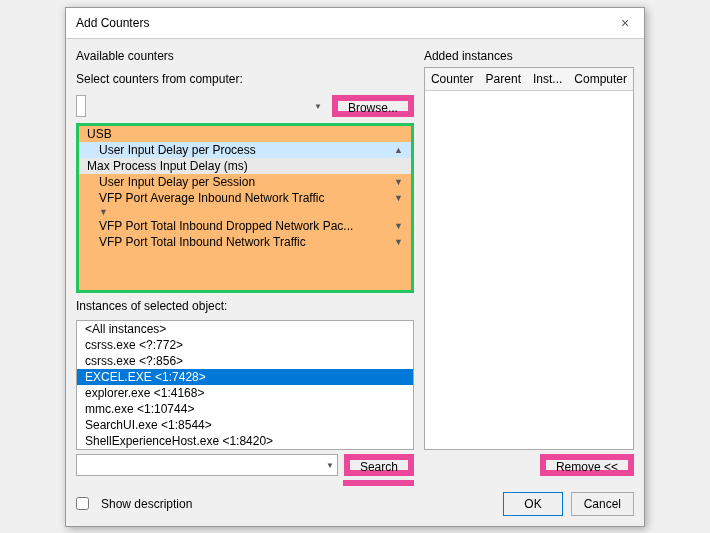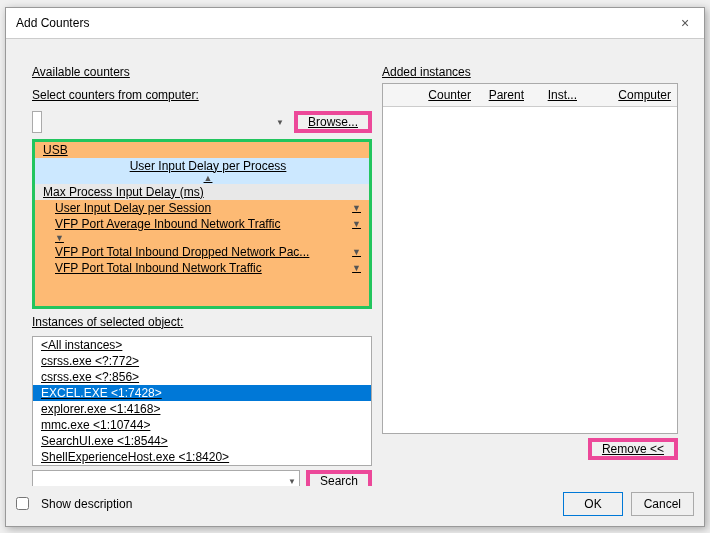--- a/index.html
+++ b/index.html
@@ -8,21 +8,21 @@
       font-size: 12px;
       background: #f0f0f0;
       display: flex;
       align-items: center;
       justify-content: center;
       width: 710px;
       height: 533px;
       overflow: hidden;
     }
     .dialog {
-      width: 700px;
+      width: 580px;
       height: 520px;
       background: #f0f0f0;
       border: 1px solid #999;
       box-shadow: 2px 2px 8px rgba(0,0,0,0.3);
       display: flex;
       flex-direction: column;
     }
     .title-bar {
       background: #fff;
       padding: 6px 10px;
@@ -45,24 +45,23 @@
       font-size: 14px;
       color: #555;
       display: flex;
       align-items: center;
       justify-content: center;
       padding: 0;
     }
     .dialog-body {
       display: flex;
       flex: 1;
-      padding: 26px;
+      padding: 10px;
       gap: 10px;
       overflow: hidden;
-      text-decoration: underline;
     }
     .left-panel {
       display: flex;
       flex-direction: column;
       width: 340px;
       gap: 6px;
     }
     .right-panel {
       flex: 1;
       display: flex;
@@ -99,21 +98,21 @@
       top: 50%;
       transform: translateY(-50%);
       font-size: 8px;
       pointer-events: none;
       color: #555;
     }
     .btn {
       height: 22px;
       padding: 0 10px;
       background: #f0f0f0;
-      border: 4px solid #ec4899;
+      border: 6px solid #ec4899;
       font-size: 12px;
       cursor: pointer;
       white-space: nowrap;
     }
     .counters-list {
       flex: 1;
       border: 3px solid #22c55e;
       background: #fdba74;
       overflow-y: scroll;
       min-height: 0;
@@ -136,21 +135,20 @@
     }
     .list-item.sub-item {
       padding-left: 20px;
       display: flex;
       align-items: center;
       justify-content: space-between;
     }
     .list-item.sub-item.selected-category {
       background: #cce8ff;
       color: #000;
-      flex-direction: column;
     }
     .dropdown-arrow {
       font-size: 9px;
       color: #555;
     }
     .instances-section {
       display: flex;
       flex-direction: column;
       gap: 4px;
     }

